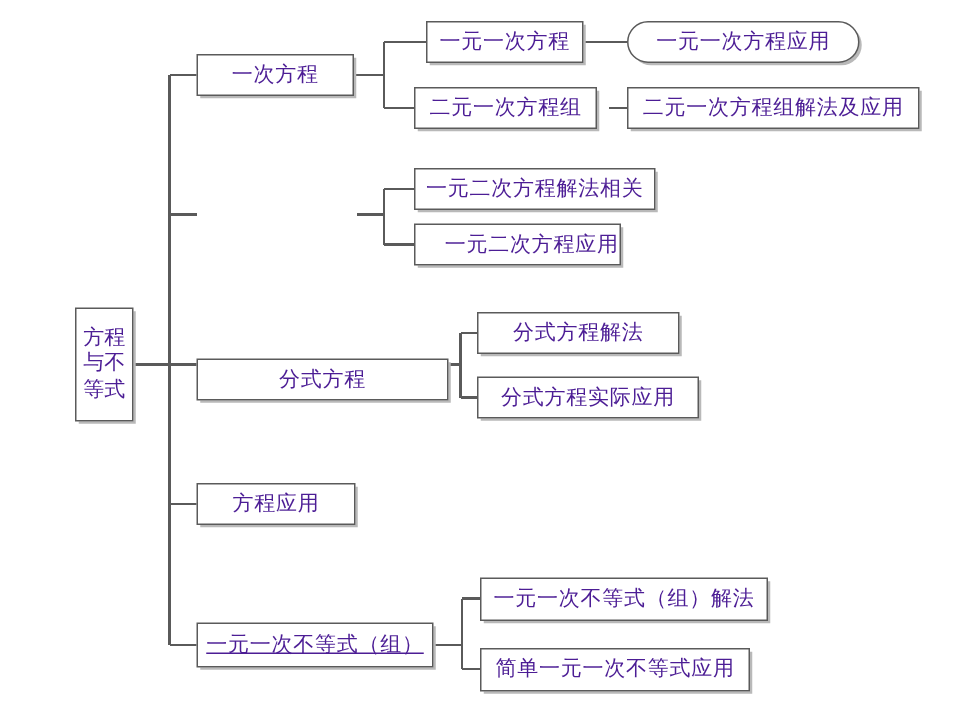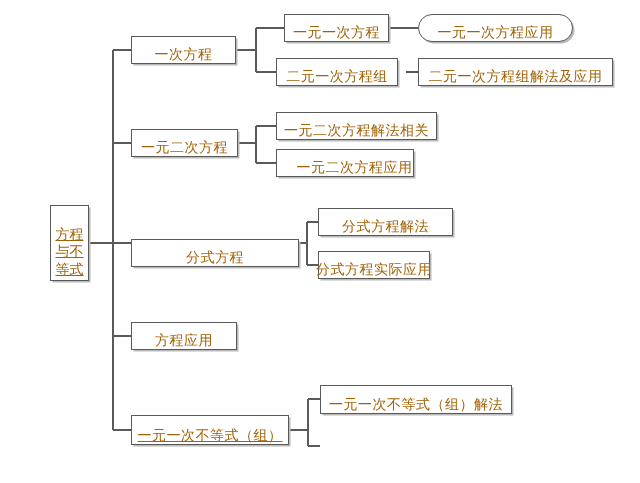--- a/index.html
+++ b/index.html
@@ -23,37 +23,36 @@
     height: 483px;
     pointer-events: none;
   }
   .node {
     position: absolute;
     box-sizing: border-box;
     background: #ffffff;
     border: 1px solid #5a5a5a;
     box-shadow: 2px 2px 0 -0.5px #b9b9b9;
     display: flex;
-    align-items: flex-end;
+    align-items: center;
     justify-content: center;
-    color: #a16207;
+    color: #4c1d95;
     letter-spacing: 0.5px;
     line-height: 1.18;
     white-space: nowrap;
   }
   .node-label {
     display: block;
     text-align: center;
   }
   .node.root {
     white-space: normal;
     writing-mode: horizontal-tb;
     padding: 2px 3px;
     letter-spacing: 0px;
-    text-decoration: underline;
   }
   .node.root .node-label {
     line-height: 1.25;
     word-break: break-all;
   }
 </style>
 </head>
 <body>
 
 <div id="canvas">
@@ -97,23 +96,20 @@
   </svg>
 
   <div class="node root" style="left:50px; top:205px; width:39px; height:76px; font-size:14px;">
     <span class="node-label">方程与不等式</span>
   </div>
 
   <div class="node" style="left:131px; top:36px; width:105px; height:28px; font-size:14px;">
     <span class="node-label">一次方程</span>
   </div>
 
-  <div class="node" style="left:131px; top:129px; width:107px; height:28px; font-size:14px;">
-    <span class="node-label">一元二次方程</span>
-  </div>
 
   <div class="node" style="left:131px; top:239px; width:168px; height:28px; font-size:14px;">
     <span class="node-label">分式方程</span>
   </div>
 
   <div class="node" style="left:131px; top:322px; width:106px; height:28px; font-size:14px;">
     <span class="node-label">方程应用</span>
   </div>
 
   <div class="node" style="left:131px; top:415px; width:158px; height:30px; font-size:14px;text-decoration:underline;">
@@ -141,22 +137,25 @@
   </div>
 
   <div class="node" style="left:276px; top:149px; width:138px; height:28px; font-size:14px;padding-left:19px;">
     <span class="node-label">一元二次方程应用</span>
   </div>
 
   <div class="node" style="left:318px; top:208px; width:135px; height:28px; font-size:14px;">
     <span class="node-label">分式方程解法</span>
   </div>
 
-  <div class="node" style="left:318px; top:251px; width:112px; height:28px; font-size:14px;">
+  <div class="node" style="left:318px; top:251px; width:148px; height:28px; font-size:14px;">
     <span class="node-label">分式方程实际应用</span>
   </div>
 
   <div class="node" style="left:320px; top:385px; width:192px; height:29px; font-size:14px;">
     <span class="node-label">一元一次不等式（组）解法</span>
   </div>
 
+  <div class="node" style="left:320px; top:432px; width:180px; height:29px; font-size:14px;">
+    <span class="node-label">简单一元一次不等式应用</span>
+  </div>
 
 </div>
 
 </body></html>

